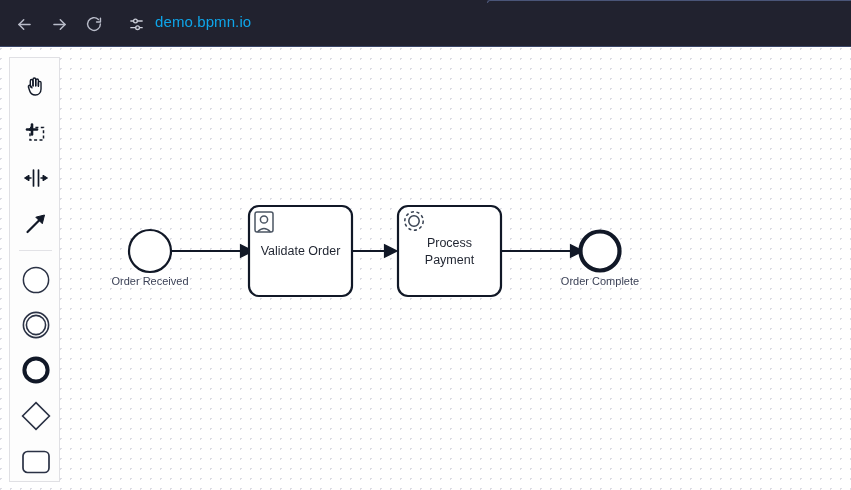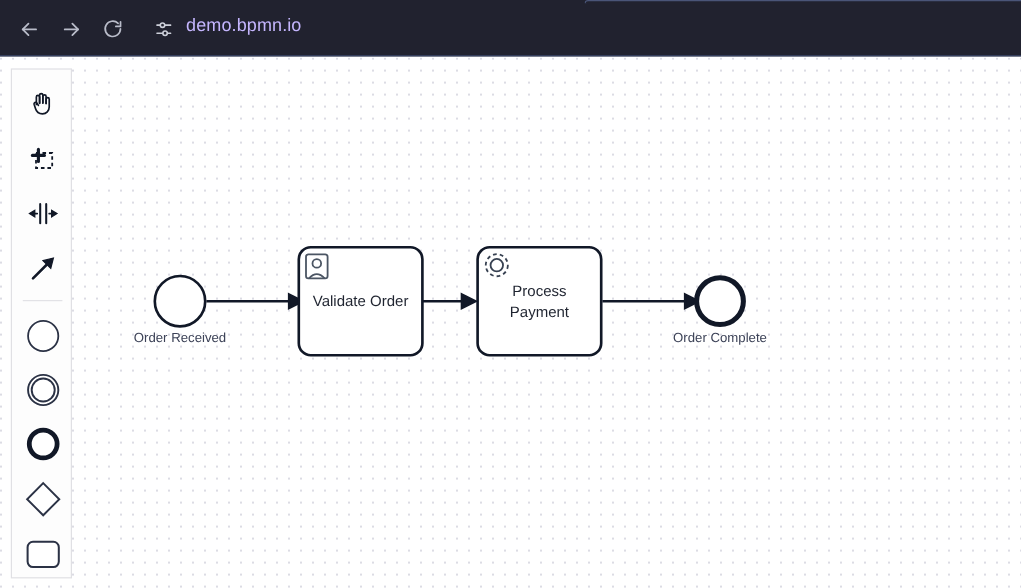--- a/index.html
+++ b/index.html
@@ -29,21 +29,21 @@
     display:flex;align-items:center;justify-content:center;
     color:#b9bcc9;
   }
   .nav-btn svg{display:block;}
   #back-btn{left:12px;}
   #fwd-btn{left:47px;}
   #reload-btn{left:82px;}
   #site-info-btn{left:124px;color:#cdd0da;}
   .url-text{
     position:absolute;left:155px;top:13px;
-    font-size:15px;color:#c4b5fd;letter-spacing:.1px;
+    font-size:15px;color:#0ea5e9;letter-spacing:.1px;
     white-space:nowrap;
   }
 
   
   .canvas{
     position:absolute;left:0;top:48px;width:851px;height:442px;
     background-color:#ffffff;
     background-image:radial-gradient(circle at 0.8px 0.8px,#dcdce4 0.8px,transparent 0.9px);
     background-size:10px 10px;
     overflow:hidden;

